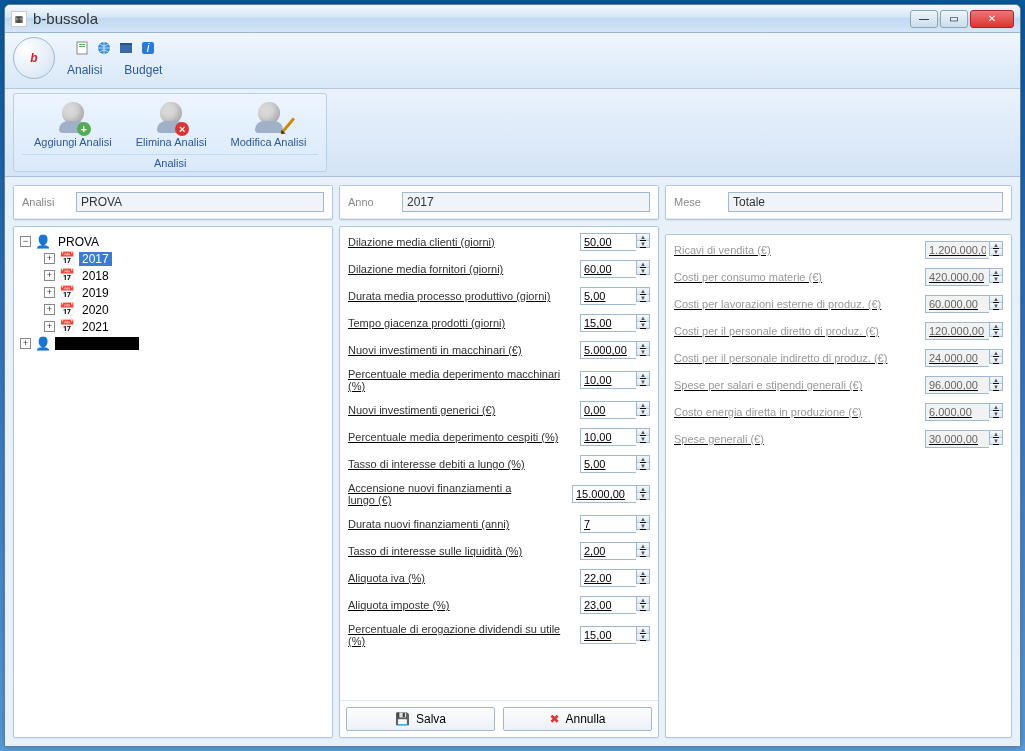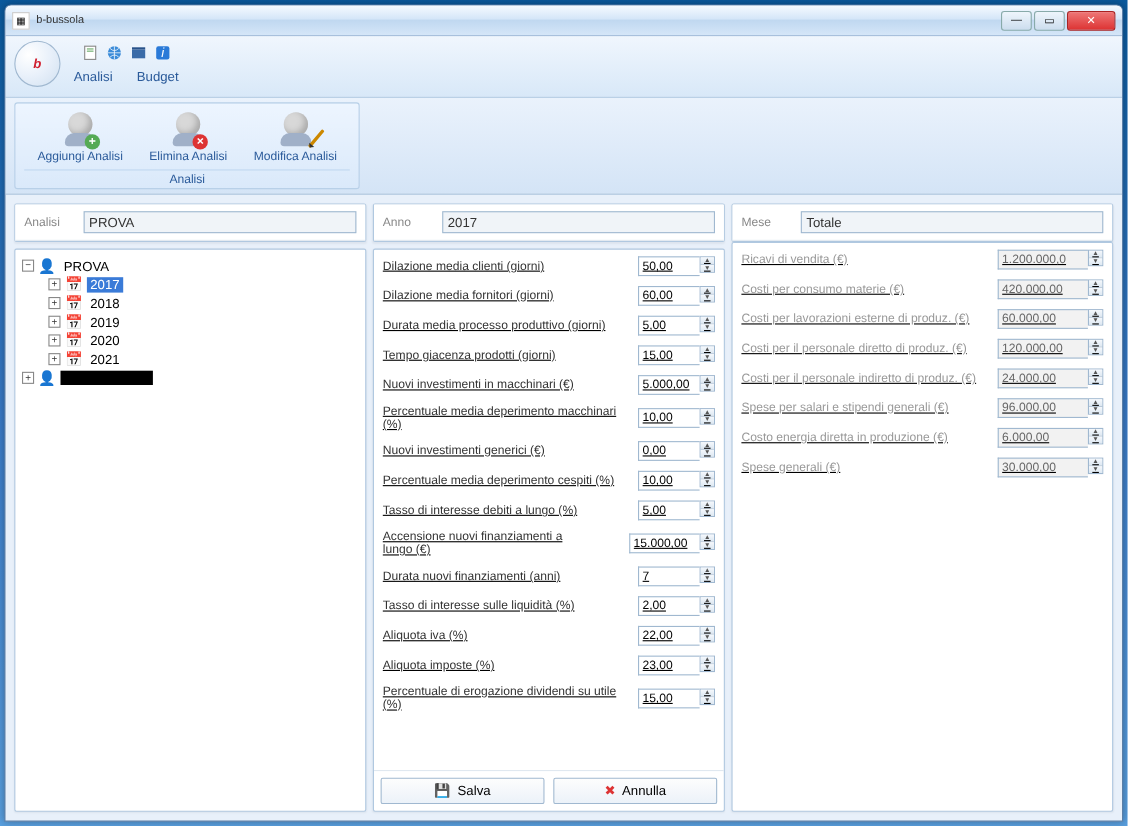--- a/index.html
+++ b/index.html
@@ -2,21 +2,21 @@
 <html><head>
 <meta charset="utf-8">
 <style>
 * { box-sizing: border-box; margin: 0; padding: 0; font-family: 'Segoe UI', Tahoma, sans-serif; font-size: 12px; }
 body { background: linear-gradient(to bottom, #0a5a9e 0%, #3a7bc8 50%, #5aa0e0 100%); width: 1025px; height: 751px; overflow: hidden; padding: 4px; }
 
 .window { width: 100%; height: 100%; background: #e8f0fa; border: 1px solid #5a7fa8; border-radius: 6px 6px 0 0; box-shadow: 0 0 8px rgba(0,0,0,0.3); display: flex; flex-direction: column; overflow: hidden; }
 
 .titlebar { height: 28px; background: linear-gradient(to bottom, #f5faff 0%, #d5e6f8 45%, #c0d8f0 50%, #d5e6f8 100%); display: flex; align-items: center; padding: 0 6px; border-bottom: 1px solid #9ab5d5; }
 .titlebar-icon { width: 16px; height: 16px; margin-right: 6px; display: flex; align-items: center; justify-content: center; background: #fff; border: 1px solid #ccc; font-size: 9px; }
-.titlebar-text { flex: 1; color: #333; font-size: 10px; }
+.titlebar-text { flex: 1; color: #333; font-size: 15px; }
 .win-controls { display: flex; gap: 2px; }
 .win-btn { width: 28px; height: 18px; border: 1px solid #8aa; border-radius: 3px; display: flex; align-items: center; justify-content: center; font-size: 10px; background: linear-gradient(#eef5fc, #cde); cursor: pointer; }
 .win-btn.close { background: linear-gradient(#e77, #d33); border-color: #a22; color: #fff; width: 44px; }
 
 .toolbar { height: 56px; background: linear-gradient(to bottom, #f0f6fd, #d8e8f8); border-bottom: 1px solid #b0c8e0; display: flex; align-items: flex-start; padding: 4px 8px; gap: 6px; }
 .round-btn { width: 42px; height: 42px; border-radius: 50%; background: radial-gradient(circle at 30% 30%, #fff, #e8f0fa, #d0e0f0); border: 1px solid #a0b8d0; display: flex; align-items: center; justify-content: center; font-family: Georgia, serif; font-style: italic; font-size: 22px; color: #d02030; cursor: pointer; font-weight: bold; }
 .toolbar-col { display: flex; flex-direction: column; align-items: center; gap: 2px; }
 .mini-icons { display: flex; gap: 4px; padding-top: 2px; }
 .mini-icon { width: 18px; height: 18px; border: 1px solid transparent; border-radius: 2px; display: flex; align-items: center; justify-content: center; cursor: pointer; }
 .tab-labels { display: flex; gap: 10px; padding-top: 2px; }
@@ -49,21 +49,21 @@
 .tree-node.selected .tlabel { background: #3a7bd8; color: #fff; }
 .tree-node .tblack { background:#000; color:#000; width: 84px; height: 13px; display:inline-block; }
 
 .form-scroll { flex: 1; overflow-y: auto; padding: 6px 8px 0 8px; text-decoration: underline; }
 .form-row { display: flex; align-items: center; justify-content: space-between; margin-bottom: 9px; gap: 6px; }
 .form-row .flbl { color: #333; font-size: 11px; flex: 1; }
 .panel.right .form-row .flbl { color: #999; }
 .spinner { display: flex; align-items: flex-start; }
 .spinner.normal { width: 70px; }
 .spinner.wide { width: 78px; margin-left: 40px; }
-.spinner.xwide { width: 96px; }
+.spinner.xwide { width: 78px; }
 .spinner input { flex:1; width: 100%; border: 1px solid #a0b8d0; border-right: none; padding: 1px 3px; height: 18px; background: #fff; font-size: 11px; text-align: left; }
 .panel.right .spinner input { background: #f2f2f2; color: #666; }
 .spin-btns { width: 14px; display: flex; flex-direction: column; border: 1px solid #a0b8d0; }
 .spin-btns div { flex:1; background: linear-gradient(#f5f8fc, #dde8f2); display:flex; align-items:center; justify-content:center; font-size:6px; color:#555; cursor:pointer; line-height: 1; }
 .spin-btns div:first-child { border-bottom: 1px solid #b8c8d8; }
 
 .panel-foot { border-top: 1px solid #e0e8f0; padding: 6px; display: flex; gap: 8px; justify-content: center; }
 .act-btn { flex:1; max-width: 150px; height: 24px; border: 1px solid #a0b8d0; background: linear-gradient(#fdfdfd, #ecf2f9); display: flex; align-items: center; justify-content: center; gap: 6px; cursor: pointer; border-radius: 2px; }
 .act-btn .bi { font-size: 12px; }
 
@@ -387,21 +387,21 @@
             <span>Salva</span>
           </div>
           <div class="act-btn">
             <span class="bi" style="color:#d33;">✖</span>
             <span>Annulla</span>
           </div>
         </div>
       </div>
     </div>
 
-    <div style="display:flex; flex-direction:column; flex:1; gap:0;">
+    <div style="display:flex; flex-direction:column; flex:1; gap:14px;">
       <div class="panel">
         <div class="panel-head">
           <div class="hl">Mese</div>
           <input readonly="" value="Totale" style="">
         </div>
       </div>
       <div class="panel right">
         <div class="form-scroll" id="right-rows">
             <div class="form-row">
               <div class="flbl">Ricavi di vendita (€)</div>

